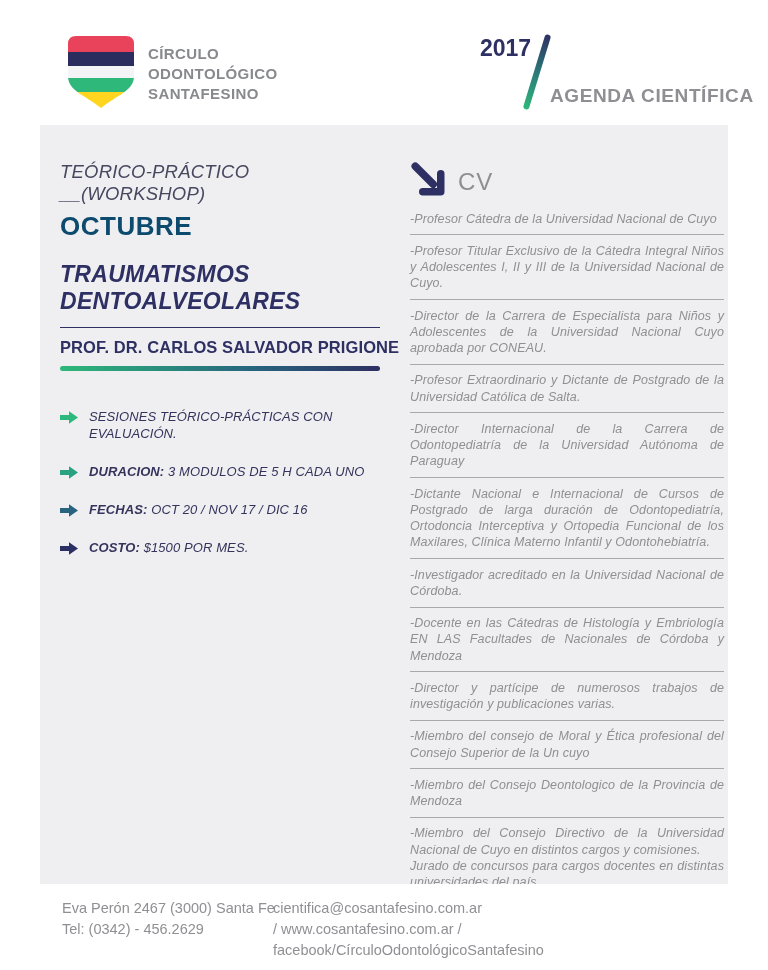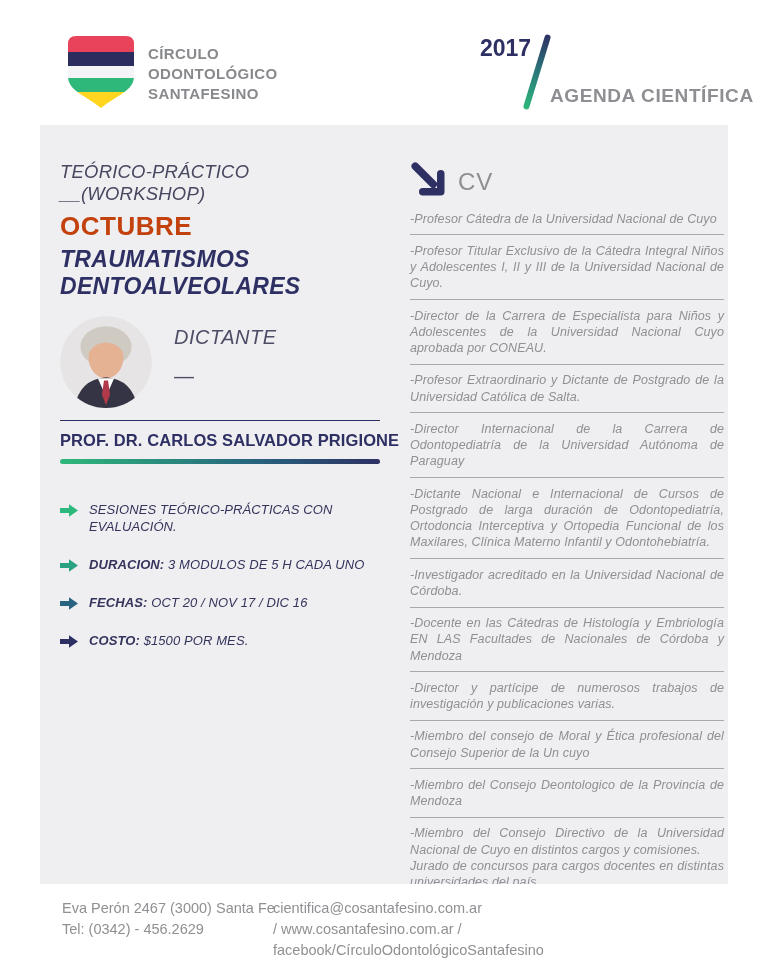--- a/index.html
+++ b/index.html
@@ -21,23 +21,23 @@
             letter-spacing:0.6px; font-weight:bold; }
 
   
   .panel { position:absolute; left:40px; top:125px; width:688px; height:759px;
            background:#efeff1; display:flex; padding:36px 4px 0 20px; overflow:hidden; }
   .left-col { width:350px; padding-right:30px; flex:0 0 auto; }
   .right-col { flex:1 1 auto; min-width:0; }
 
   
   .workshop-type { font-size:18.5px; font-style:italic; color:#474760; letter-spacing:0.2px; }
-  .month { font-size:26px; font-weight:bold; color:#c2410c; margin-top:6px; letter-spacing:0.5px; }
+  .month { font-size:26px; font-weight:bold; color:#0c4a6e; margin-top:6px; letter-spacing:0.5px; }
   .topic { font-size:23px; font-weight:bold; font-style:italic; color:#2e3063;
-           margin-top:4px; line-height:1.18; white-space:pre-line; letter-spacing:0.3px; }
+           margin-top:19px; line-height:1.18; white-space:pre-line; letter-spacing:0.3px; }
   .dictante-row { display:flex; margin-top:16px; align-items:flex-start; }
   .avatar { width:92px; height:92px; border-radius:50%; overflow:hidden; flex:0 0 auto; }
   .dictante-side { margin-left:22px; margin-top:10px; }
   .dictante-label { font-size:20px; font-style:italic; color:#4d4d66; letter-spacing:0.5px; }
   .dictante-dash { font-size:20px; color:#4d4d66; margin-top:16px; }
   .name-block { margin-top:12px; border-top:1.5px solid #2e3063; }
   .speaker-name { font-size:16.5px; font-weight:bold; color:#2e3063; padding:10px 0 9px 0;
                   letter-spacing:0.1px; white-space:nowrap; }
   .gradient-bar { height:5px; border-radius:3px;
                   background:linear-gradient(90deg,#2eb87a 0%, #27657f 60%, #2e3063 100%); }
@@ -99,37 +99,20 @@
   </div>
 
   <div class="panel">
 
     <div class="left-col">
       <div class="workshop-type">TEÓRICO-PRÁCTICO __(WORKSHOP)</div>
       <div class="month">OCTUBRE</div>
       <div class="topic">TRAUMATISMOS
 DENTOALVEOLARES</div>
 
-      <div class="dictante-row">
-        <div class="avatar">
-          <svg viewBox="0 0 90 90" width="92" height="92">
-            <circle cx="45" cy="45" r="45" fill="#e7e4e6"></circle>
-            <ellipse cx="45" cy="30" rx="25" ry="20" fill="#cfcbc3"></ellipse>
-            <ellipse cx="45" cy="41" rx="17" ry="20" fill="#e5b294"></ellipse>
-            <path d="M28 36 Q28 18 45 18 Q62 18 62 36 Q56 26 45 26 Q34 26 28 36 Z" fill="#cfcbc3"></path>
-            <path d="M14 90 Q19 62 45 60 Q71 62 76 90 Z" fill="#343444"></path>
-            <polygon points="37,61 53,61 45,79" fill="#ffffff"></polygon>
-            <polygon points="43,63 47,63 49,77 45,87 41,77" fill="#b03a4a"></polygon>
-          </svg>
-        </div>
-        <div class="dictante-side">
-          <div class="dictante-label">DICTANTE</div>
-          <div class="dictante-dash">—</div>
-        </div>
-      </div>
 
       <div class="name-block">
         <div class="speaker-name">PROF. DR. CARLOS SALVADOR PRIGIONE</div>
         <div class="gradient-bar"></div>
       </div>
 
       <ul class="details">
         <li class="a1">
           <svg class="det-arrow" viewBox="0 0 20 14">
               <path d="M0 4.3 H10 V0 L20 7 L10 14 V9.7 H0 Z"></path>

